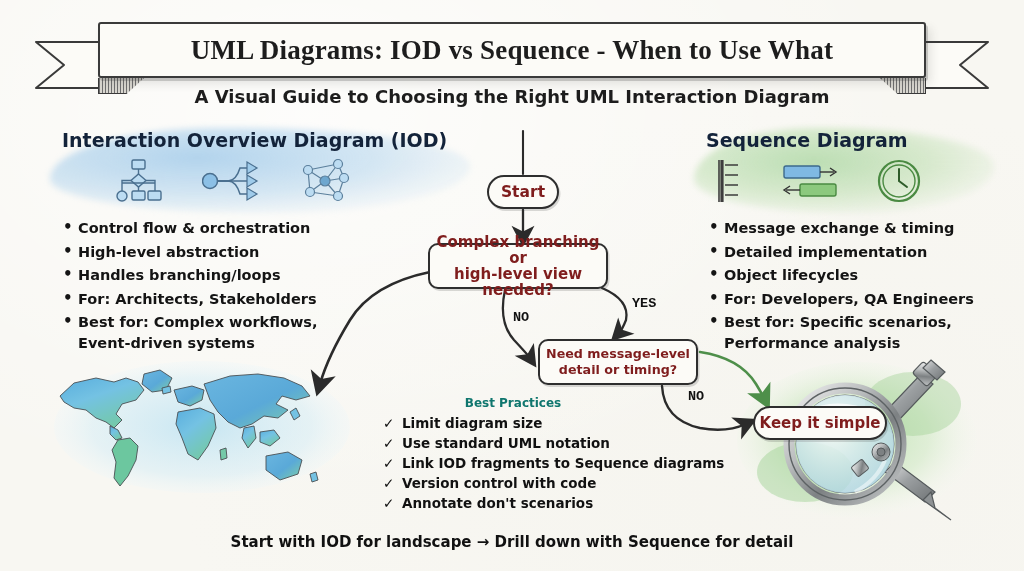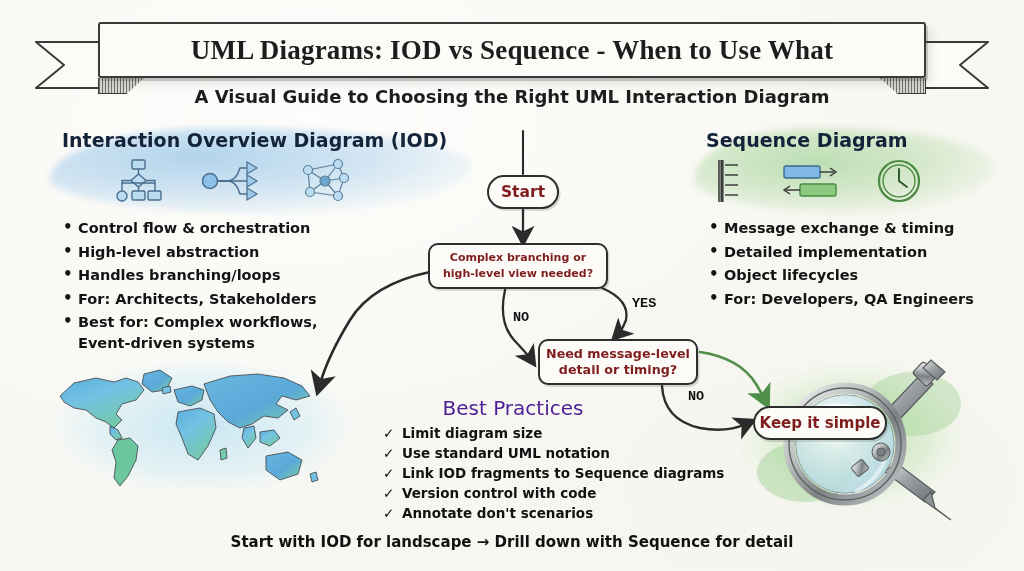--- a/index.html
+++ b/index.html
@@ -114,21 +114,21 @@
     font-family: "DejaVu Sans", sans-serif;
     font-weight: bold; color: #7f1d1d;
     box-shadow: 1.5px 2px 0 rgba(55,55,55,0.18);
   }
   #node-start {
     left: 487px; top: 175px; width: 72px; height: 34px;
     border-radius: 17px; font-size: 15.5px;
   }
   #node-decision1 {
     left: 428px; top: 243px; width: 180px; height: 46px;
-    border-radius: 10px; font-size: 11px; line-height: 16px;
+    border-radius: 10px; font-size: 15px; line-height: 16px;
   }
   #node-decision2 {
     left: 538px; top: 339px; width: 160px; height: 46px;
     border-radius: 10px; font-size: 12.7px; line-height: 16px;
   }
   #node-end {
     left: 753px; top: 406px; width: 134px; height: 34px;
     border-radius: 17px; font-size: 15px;
   }
 
@@ -139,21 +139,21 @@
     font-weight: bold; font-size: 13.5px; color: #111;
   }
   #label-no1  { left: 513px; top: 310px; }
   #label-yes1 { left: 632px; top: 296px; }
   #label-no2  { left: 688px; top: 389px; }
 
   
   #best-practices { position: absolute; left: 383px; top: 396px; z-index: 5; }
   #bp-title {
     font-family: "DejaVu Sans", sans-serif;
-    font-weight: normal; font-size: 20px; color: #4c1d95;
+    font-weight: bold; font-size: 12px; color: #0f766e;
     text-align: center; width: 260px; margin-bottom: 3px;
   }
   #bp-list li {
     list-style: none;
     font-family: "DejaVu Sans", sans-serif;
     font-weight: bold; font-size: 13.5px; color: #111;
     line-height: 20px; position: relative; padding-left: 19px;
     white-space: nowrap;
   }
   #bp-list li:before { content: "\2713"; position: absolute; left: 0; top: 0; font-size: 13.5px; }
@@ -375,20 +375,22 @@
     <li>For: Architects, Stakeholders</li>
     <li>Best for: Complex workflows,
 Event-driven systems</li>
   </ul>
 
   <ul id="seq-bullets" class="bullets">
     <li>Message exchange &amp; timing</li>
     <li>Detailed implementation</li>
     <li>Object lifecycles</li>
     <li>For: Developers, QA Engineers</li>
+    <li>Best for: Specific scenarios,
+Performance analysis</li>
   </ul>
 
   <svg id="flow-arrows" viewBox="0 0 1024 571">
     <defs>
       <marker id="arrowBlack" markerWidth="11" markerHeight="11" refX="5" refY="5.5" orient="auto">
         <path d="M0.5 0.5 L10 5.5 L0.5 10.5 L3 5.5 Z" fill="#2b2b2b"></path>
       </marker>
       <marker id="arrowGreen" markerWidth="11" markerHeight="11" refX="5" refY="5.5" orient="auto">
         <path d="M0.5 0.5 L10 5.5 L0.5 10.5 L3 5.5 Z" fill="#4e8f4a"></path>
       </marker>

